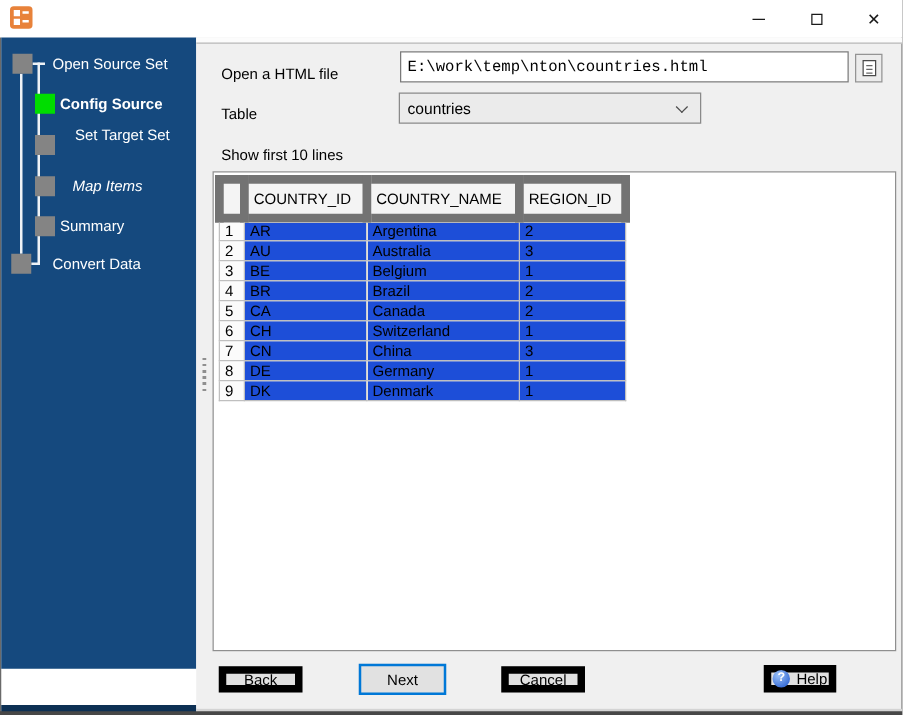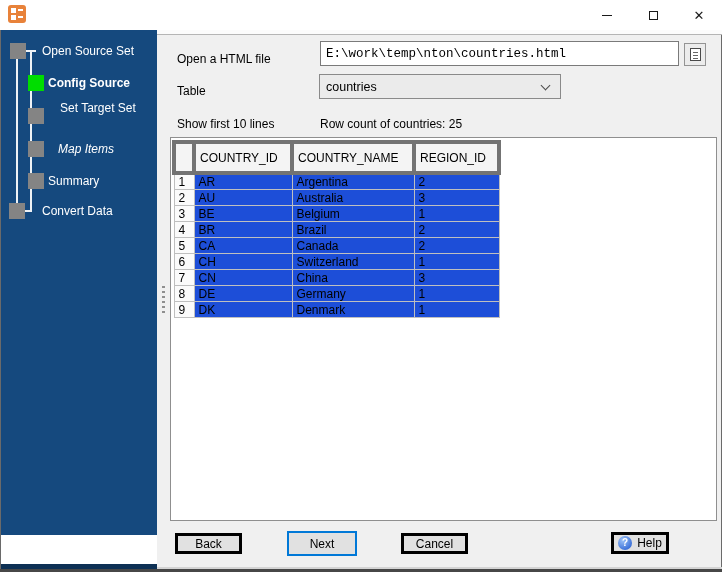--- a/index.html
+++ b/index.html
@@ -74,28 +74,28 @@
   .combo-value { font-size:12.5px; color:#000; padding-left:6px;text-align:center; }
   .combo-chevron { position:absolute; right:11px; top:7px; width:7px; height:7px;
     border-right:1.5px solid #4c4c4c; border-bottom:1.5px solid #4c4c4c; transform:rotate(45deg); }
 
   
   .grid-box { position:absolute; left:170px; top:137px; width:547px; height:384px;
     background:#ffffff; border:1px solid #8f8f8f; overflow:hidden; }
   table.grid { border-collapse:collapse; table-layout:fixed; margin:2px 0 0 1px; }
   table.grid col.c0 { width:20px; } table.grid col.c1 { width:98px; }
   table.grid col.c2 { width:122px; } table.grid col.c3 { width:85px; }
-  table.grid th { background:#f4f4f4; border:4px solid #737373; font-weight:normal;
+  table.grid th { background:#f4f4f4; border:7px solid #737373; font-weight:normal;
     font-size:12px; text-align:left; padding:0 0 0 4px; height:31px; white-space:nowrap; overflow:hidden; }
   table.grid td { border:1px solid #bfbfbf; font-size:12px; padding:0 0 0 4px; height:16px;
     white-space:nowrap; overflow:hidden; color:#000; background:#1d4ed8; }
   table.grid td.num { background:#fbfbfb; }
 
   
-  .btn { position:absolute; background:#e1e1e1; border:3px solid #000000; font-size:12px; color:#000;
+  .btn { position:absolute; background:#e1e1e1; border:6px solid #000000; font-size:12px; color:#000;
     display:flex; align-items:center; justify-content:center; cursor:default; }
   .btn-back   { left:175px; top:533px; width:67px; height:21px; }
   .btn-next   { left:287px; top:531px; width:70px; height:25px; border:2px solid #0078d7; }
   .btn-cancel { left:401px; top:533px; width:67px; height:21px; }
   .btn-help   { left:611px; top:532px; width:58px; height:22px; }
   .help-icon { width:14px; height:14px; border-radius:50%; margin-right:5px;
     background:radial-gradient(circle at 35% 30%, #9cc2f7, #3a6fd8 75%);
     color:#fff; font-size:10px; font-weight:bold; line-height:14px; text-align:center; }
 
   .bottom-strip-right { position:absolute; left:157px; top:567px; width:565px; height:3px; background:#d4d4d4; }
@@ -160,21 +160,20 @@
     <div class="doc-icon"></div>
   </div>
 
   <div class="fld-label lbl-table">Table</div>
   <div class="combo">
     <span class="combo-value">countries</span>
     <span class="combo-chevron"></span>
   </div>
 
   <div class="fld-label lbl-show">Show first 10 lines</div>
-  <div class="fld-label lbl-count">Row count of countries: 25</div>
 
   <div class="grid-box">
     <table class="grid">
       <colgroup>
           <col class="c0">
           <col class="c1">
           <col class="c2">
           <col class="c3">
         </colgroup>
       <thead>

